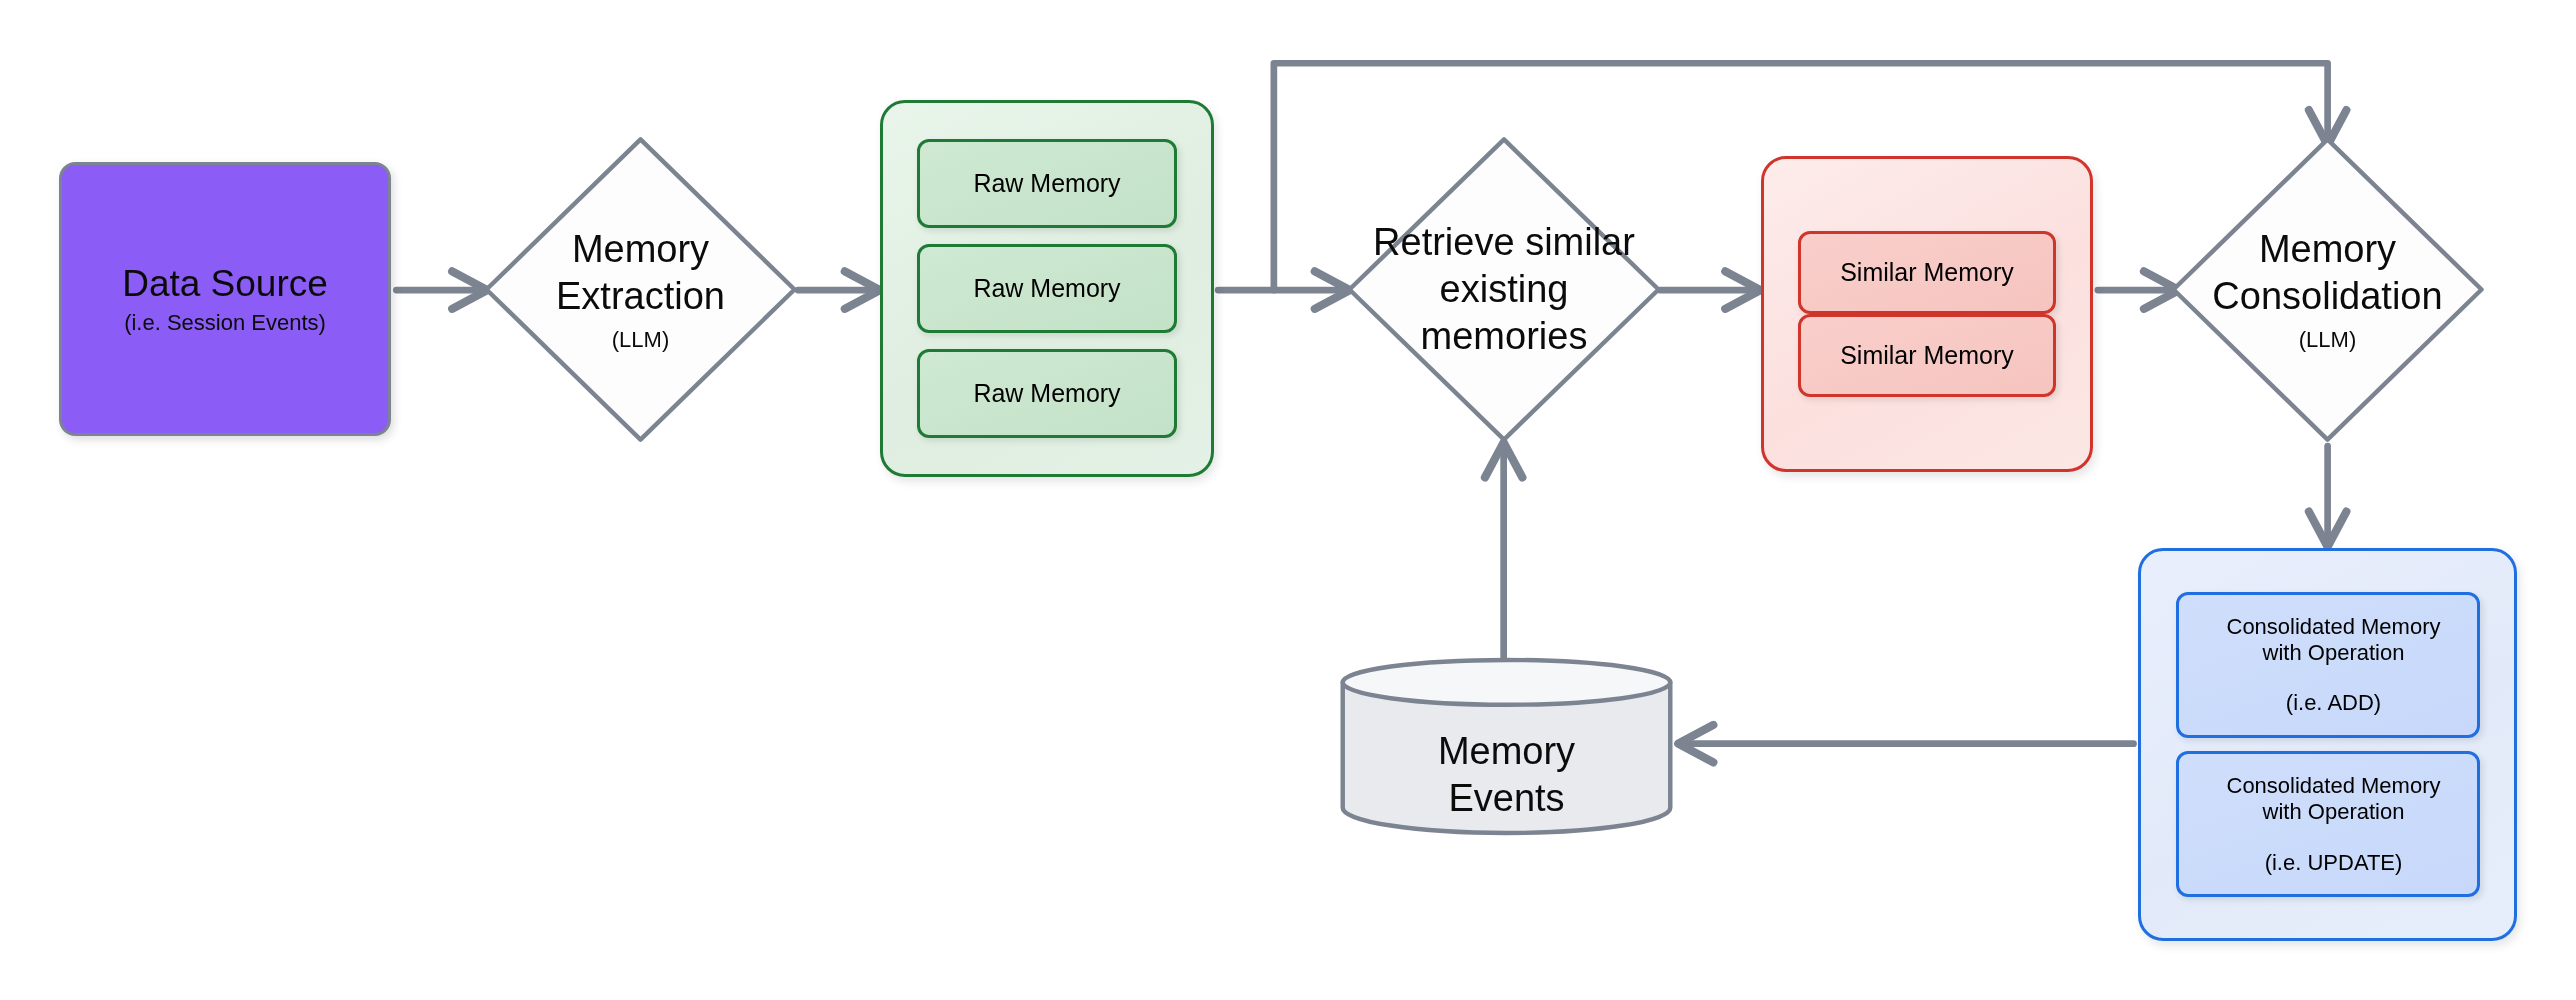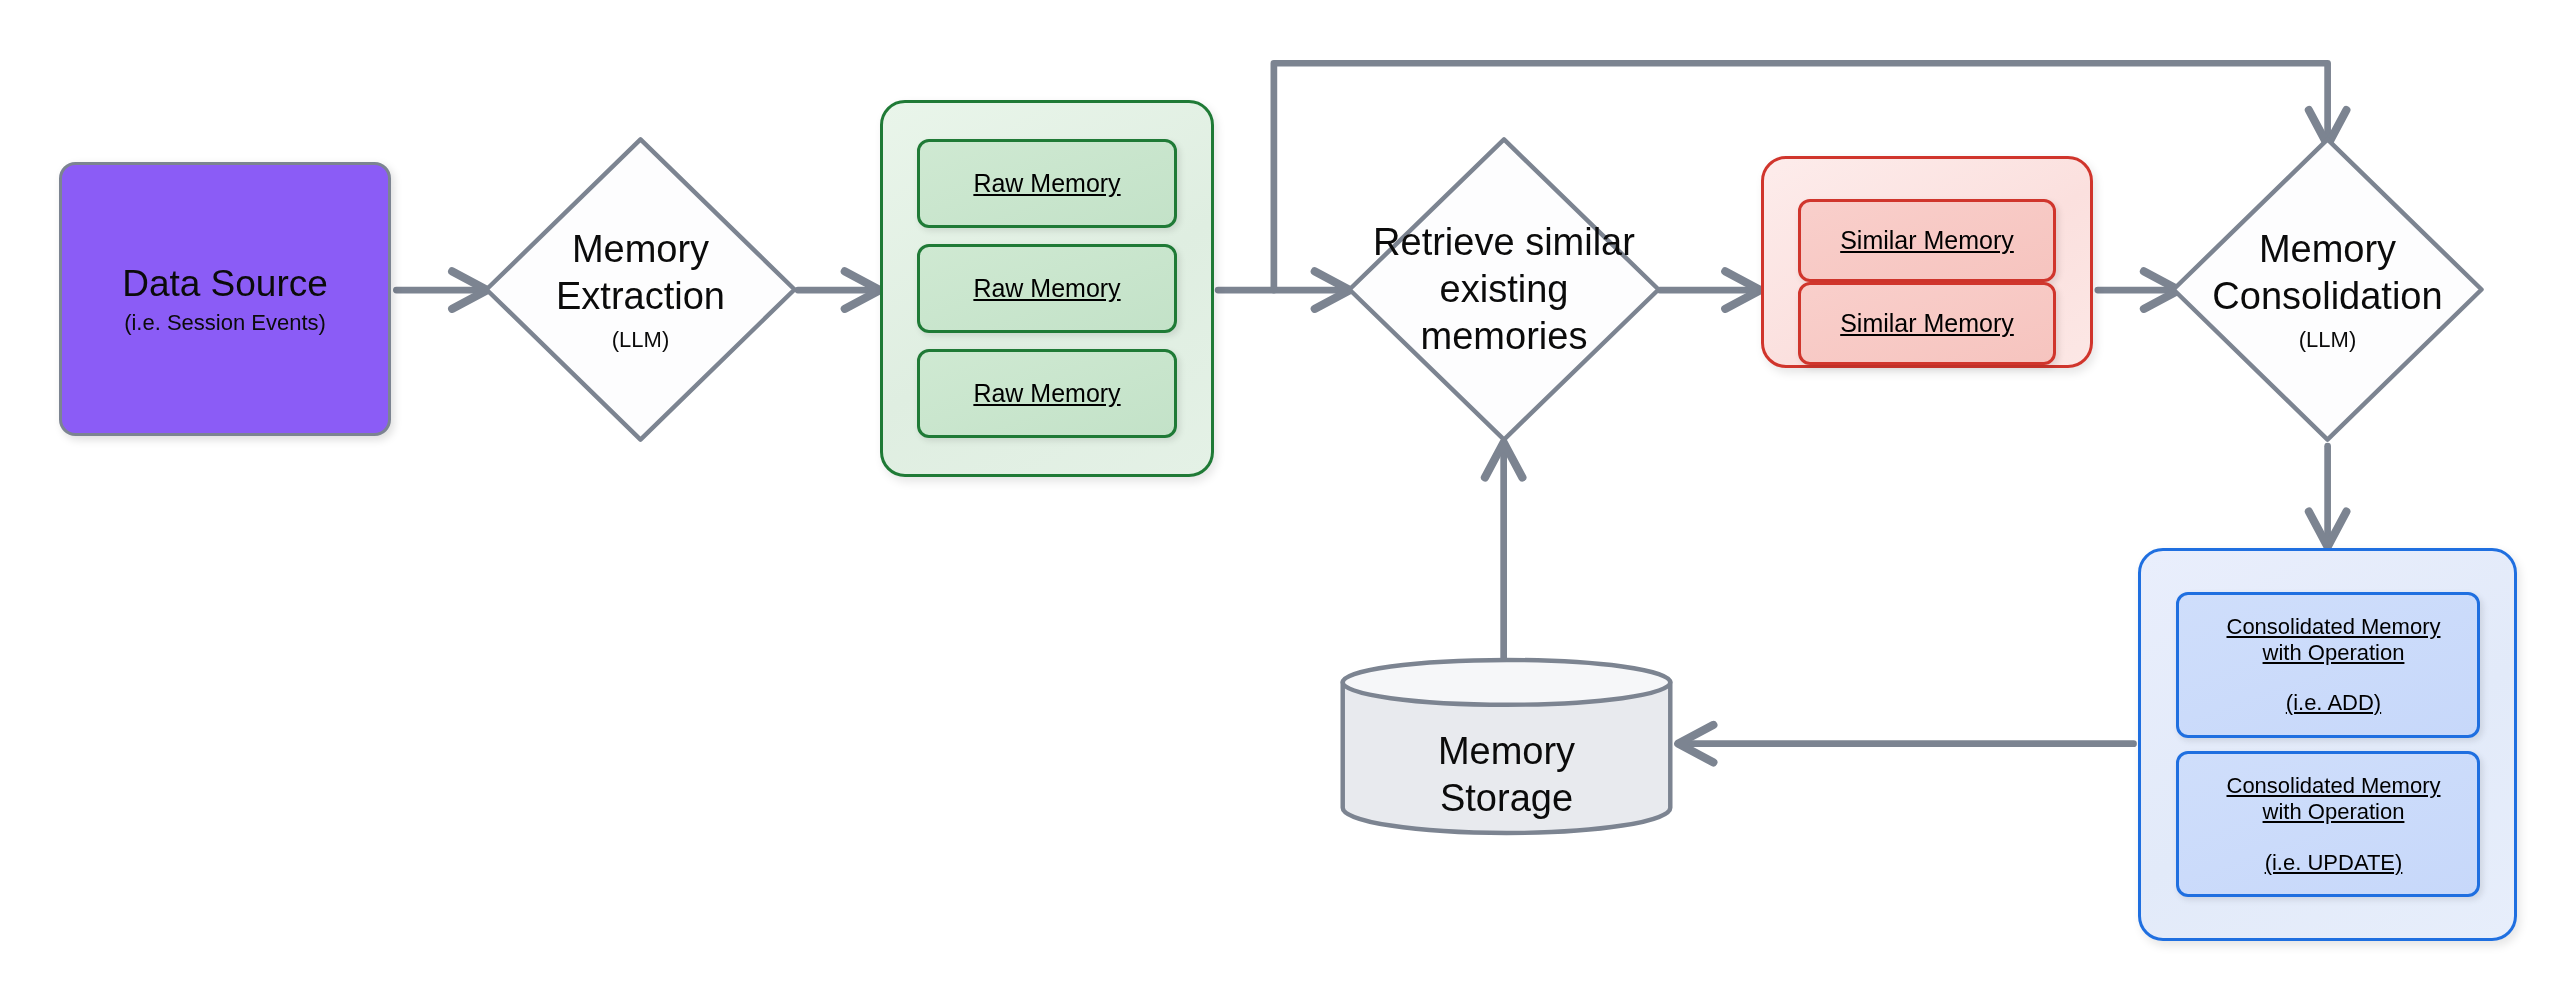--- a/index.html
+++ b/index.html
@@ -75,21 +75,20 @@
   .group-box {
     position: absolute;
     box-sizing: border-box;
     display: flex;
     flex-direction: column;
     align-items: center;
     justify-content: center;
     border-radius: 25px;
     border-width: 3px;
     border-style: solid;
-    text-decoration: underline;
   }
   .group-green {
     background: linear-gradient(150deg, #e9f5ea 0%, #dfeee1 55%, #e4f1e6 100%);
     border-color: #1f7a36;
     box-shadow: 3px 4.5px 9.7px rgba(0,0,0,0.10);
   }
   .group-red {
     background: linear-gradient(150deg, #fdeceb 0%, #fbe0de 55%, #fce7e5 100%);
     border-color: #d0352c;
     box-shadow: 3px 4.5px 9.7px rgba(0,0,0,0.10);
@@ -224,21 +223,21 @@
     <svg viewBox="0 0 428 416" preserveAspectRatio="none">
       <path d="M 214 6 L 422 208 L 214 410 L 6 208 Z" fill="#fdfdfe" stroke="#7c8491" stroke-width="6" stroke-linejoin="round"></path>
     </svg>
     <div class="diamond-label">
       <div class="t-main">Retrieve similar</div>
       <div class="t-main">existing</div>
       <div class="t-main">memories</div>
     </div>
   </div>
 
-  <div class="group-box group-red" style="left:1761px; top:156px; width:332px; height:212px; z-index:3; justify-content:flex-end;">
+  <div class="group-box group-red" style="left:1761px; top:156px; width:332px; height:316px; z-index:3; ">
     <div class="chip chip-red" style="width:258px; height:83px;">
       <span class="t-inner">Similar Memory</span>
     </div>
     <div class="chip chip-red" style="width:258px; height:83px;">
       <span class="t-inner">Similar Memory</span>
     </div>
   </div>
 
   <div class="diamond-wrap" style="left:2169px; top:135px; width:317px; height:309px; z-index:3;">
     <svg viewBox="0 0 426 416" preserveAspectRatio="none">
@@ -266,18 +265,18 @@
 
   <div class="cylinder" style="left:1339px; top:657px; width:335px; height:176px; z-index:3;">
     <svg viewBox="0 0 450 236" preserveAspectRatio="none">
 
       <path d="M 5 34 L 5 202 A 220 34 0 0 0 445 202 L 445 34 Z" fill="#e8eaee" stroke="#7c8491" stroke-width="6" stroke-linejoin="round"></path>
 
       <ellipse cx="225" cy="34" rx="220" ry="30" fill="#f6f7f9" stroke="#7c8491" stroke-width="6"></ellipse>
     </svg>
     <div class="cyl-label" style="top:71px;">
       <div class="t-main">Memory</div>
-      <div class="t-main">Storage</div>
+      <div class="t-main">Events</div>
     </div>
   </div>
 
 </div>
 
 
 </body></html>

